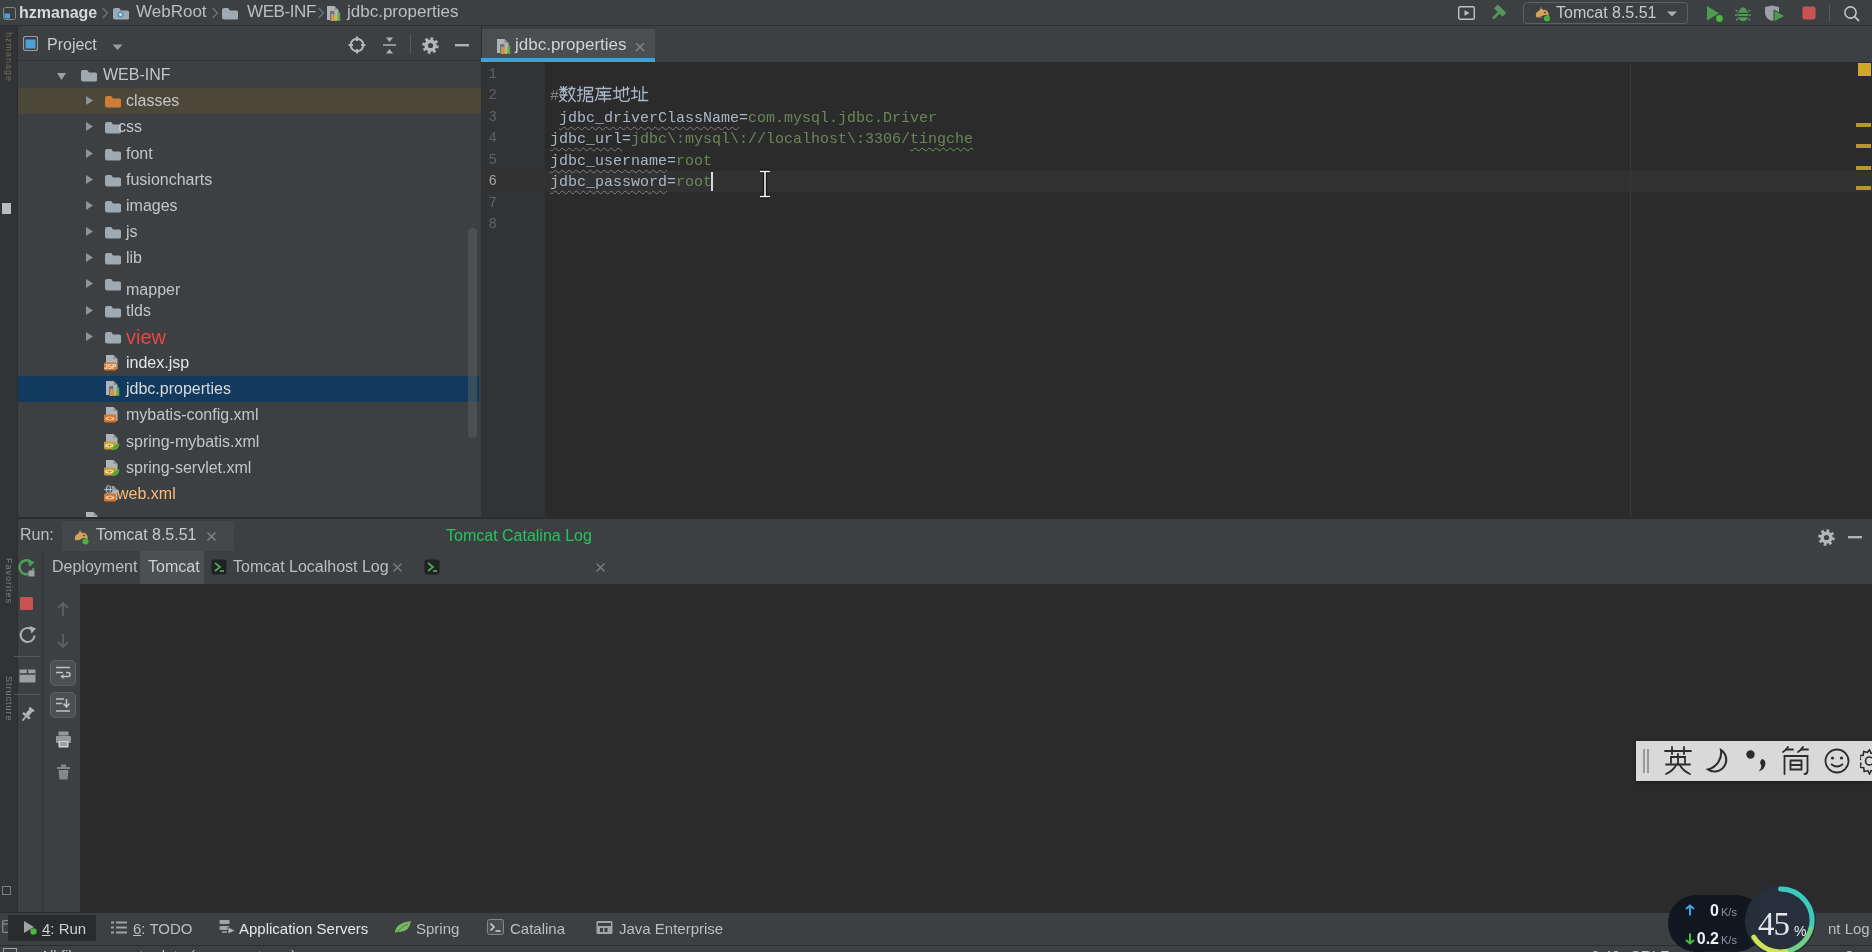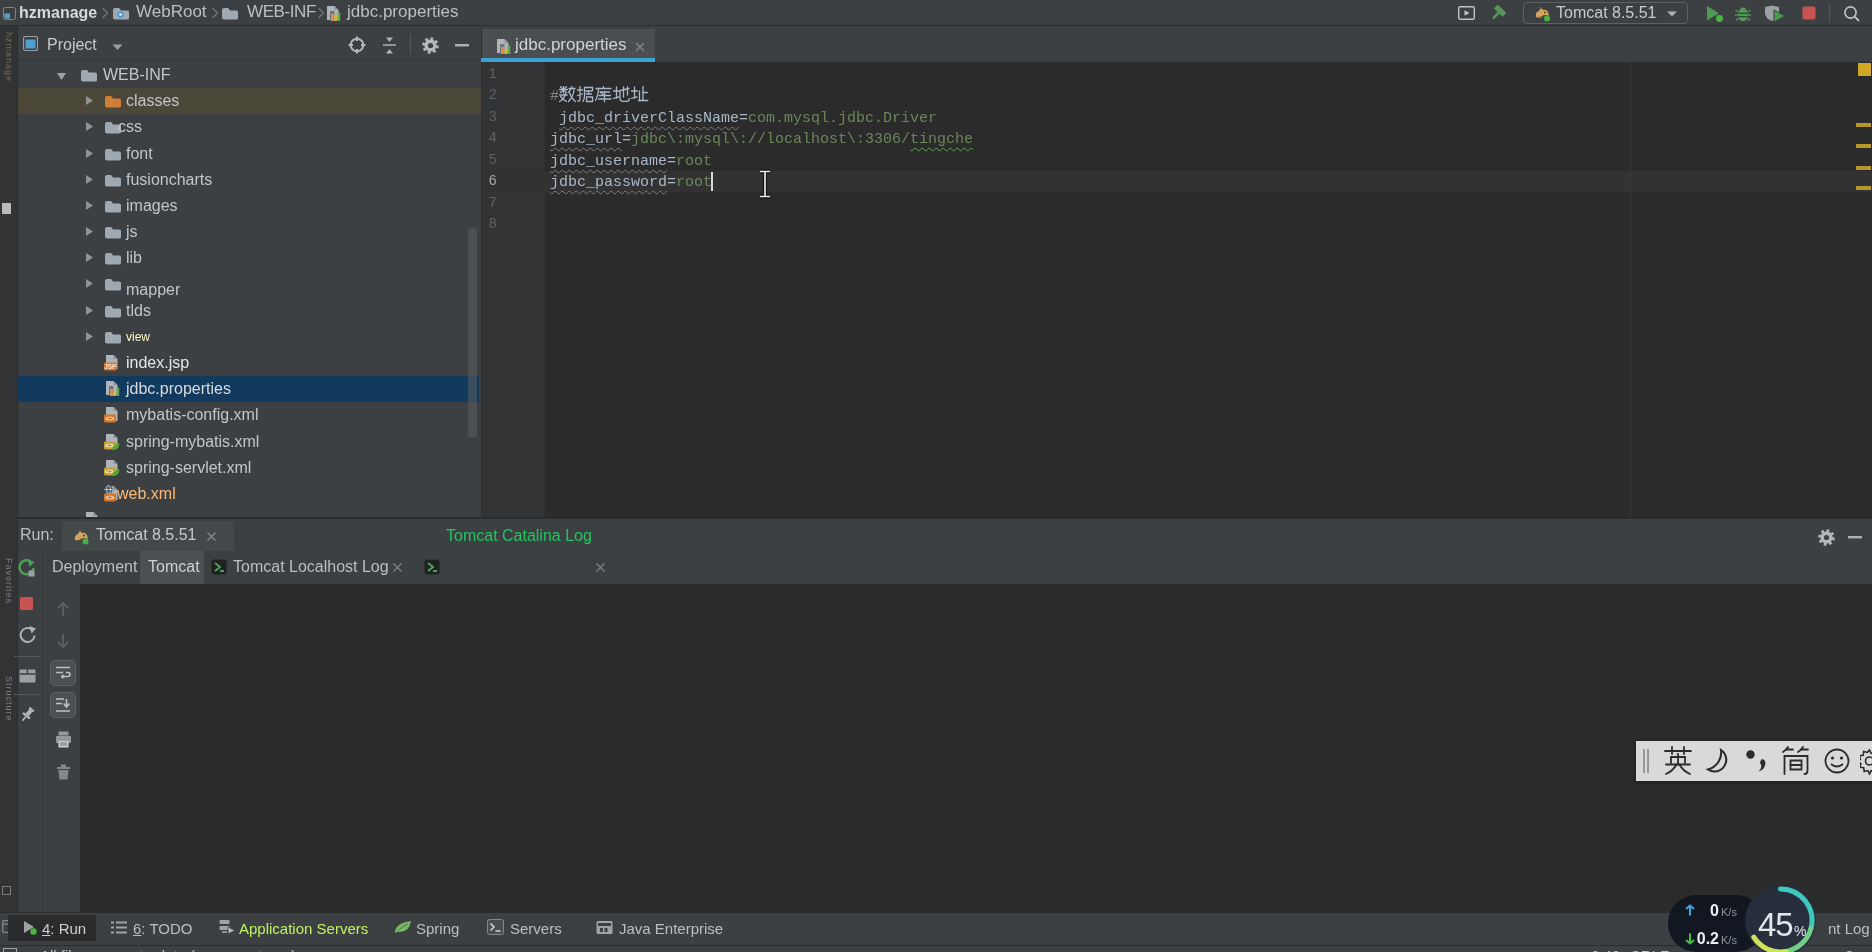--- a/index.html
+++ b/index.html
@@ -189,21 +189,21 @@
 <svg style="position:absolute;left:104px;top:304px" width="18" height="14" viewBox="0 0 18 14">
     <path d="M1 4 q0-2 2-2 h4.2 l1.8 2.5 h6.5 q1.5 0 1.5 1.5 v6 q0 1.5-1.5 1.5 h-12.5 q-2 0-2-2 z" fill="#9fa9b1"></path>
   </svg>
 <div class="txt" style="left:126px;top:303px;color:#c3c5c7;font-size:16px">tlds</div>
 <svg style="position:absolute;left:84px;top:331px" width="10" height="11" viewBox="0 0 10 11">
     <path d="M2 1 L9 5.5 L2 10 Z" fill="#8f9396"></path>
   </svg>
 <svg style="position:absolute;left:104px;top:330px" width="18" height="14" viewBox="0 0 18 14">
     <path d="M1 4 q0-2 2-2 h4.2 l1.8 2.5 h6.5 q1.5 0 1.5 1.5 v6 q0 1.5-1.5 1.5 h-12.5 q-2 0-2-2 z" fill="#9fa9b1"></path>
   </svg>
-<div class="txt" style="left:126px;top:329px;color:#fef9c3;font-size:12px">view</div>
+<div class="txt" style="left:126px;top:329px;color:#ef4444;font-size:20px">view</div>
 <svg style="position:absolute;left:104px;top:354px" width="16" height="17" viewBox="0 0 16 17">
     <path d="M2 1 h7.5 l4 4 v10 h-11.5 z" fill="#aeb5ba"></path>
     <path d="M9.5 1 l4 4 h-4 z" fill="#8b9196"></path>
     <rect x="0" y="8.5" width="12.5" height="8" rx="1.4" fill="#d4762c"></rect>
     <text x="6.2" y="14.9" font-family="Liberation Sans" font-size="6.4" font-weight="bold" fill="#ffe9d8" text-anchor="middle">JSP</text>
   </svg>
 <div class="txt" style="left:126px;top:355px;color:#e5e5e5;font-size:16px">index.jsp</div>
 <div class="ab" style="left:18px;top:376px;width:461px;height:26px;background:#123a5e"></div>
 <svg style="position:absolute;left:104px;top:380px" width="16" height="17" viewBox="0 0 16 17">
     <path d="M2 1 h7.5 l4 4 v10 h-11.5 z" fill="#aeb5ba"></path>
@@ -485,32 +485,32 @@
     <path d="M0 1.5 h3 M0 6.5 h3 M0 11.5 h3" stroke="#9fa3a6" stroke-width="2"></path>
     <path d="M5 1.5 h11 M5 6.5 h11 M5 11.5 h11" stroke="#9fa3a6" stroke-width="1.8"></path>
   </svg>
 <div class="txt" style="left:133px;top:921px;color:#bcbec0;font-size:15px"><span style="text-decoration:underline">6</span>: TODO</div>
 <svg style="position:absolute;left:219px;top:919px" width="17" height="16" viewBox="0 0 17 16">
     <rect x="0.5" y="1" width="10" height="4" rx="1" fill="#9fa3a6"></rect>
     <rect x="0.5" y="7" width="10" height="4" rx="1" fill="#9fa3a6"></rect>
     <path d="M3 13 h5" stroke="#9fa3a6" stroke-width="1.6"></path>
     <path d="M9 8 L16 11.5 L9 15 Z" fill="#b6b9bb" stroke="#3d4043" stroke-width="0.8"></path>
   </svg>
-<div class="txt" style="left:239px;top:921px;color:#bef264;font-size:15px">Application Servers</div>
+<div class="txt" style="left:239px;top:921px;color:#e5e5e5;font-size:15px">Application Servers</div>
 <svg style="position:absolute;left:394px;top:920px" width="18" height="14" viewBox="0 0 18 14">
     <path d="M1 13 Q1 3 17 1 Q15 13 4 12 Q2.5 12 1 13 Z" fill="#79b765"></path>
     <path d="M3 12 Q8 6 14 4" stroke="#4e8040" stroke-width="1" fill="none"></path>
   </svg>
 <div class="txt" style="left:416px;top:921px;color:#bcbec0;font-size:15px">Spring</div>
 <svg style="position:absolute;left:487px;top:919px" width="17" height="16" viewBox="0 0 17 16">
     <rect x="0.5" y="0.5" width="16" height="15" rx="2" fill="#4a4e51" stroke="#85888b"></rect>
     <path d="M3.5 4.5 L7 8 L3.5 11.5" stroke="#d3d5d7" stroke-width="1.5" fill="none"></path>
     <path d="M8.5 12 h5" stroke="#d3d5d7" stroke-width="1.5"></path>
   </svg>
-<div class="txt" style="left:510px;top:921px;color:#bcbec0;font-size:15px">Servers</div>
+<div class="txt" style="left:510px;top:921px;color:#bcbec0;font-size:15px">Catalina</div>
 <svg style="position:absolute;left:596px;top:919px" width="17" height="16" viewBox="0 0 17 16">
     <rect x="0.5" y="2" width="16" height="13" rx="1.5" fill="#9fa3a6"></rect>
     <rect x="2" y="4" width="13" height="3" fill="#3d4043"></rect>
     <path d="M4 9 h3 v4 h-3 Z M8.5 9 h3 v4 h-3 Z" fill="#3d4043"></path>
   </svg>
 <div class="txt" style="left:619px;top:921px;color:#bcbec0;font-size:15px">Java Enterprise</div>
 <div class="txt" style="left:1828px;top:921px;color:#bcbec0;font-size:15px">nt Log</div>
 <div class="ab" style="left:0;top:945px;width:1872px;height:7px;background:#3d4043;border-top:1px solid #2a2c2e;overflow:hidden">
     <div style="position:absolute;left:3px;top:2px;width:14px;height:10px;border:1.5px solid #9fa3a6"></div>
     <div style="position:absolute;left:40px;top:1px;font-size:15px;color:#bcbec0;white-space:pre">All files are up-to-date (a moment ago)</div>
@@ -576,13 +576,13 @@
     <path d="M6 1.5 V11.5 M2 8 L6 11.5 L10 8" stroke="#47c03d" stroke-width="2" fill="none"></path>
   </svg>
 <div class="ab" style="left:1685px;top:930px;width:34px;text-align:right;font-size:16px;font-weight:bold;color:#eceef0;font-family:'Liberation Sans'">0.2</div>
 <div class="ab" style="left:1721px;top:934px;font-size:11px;color:#8e939a;font-family:'Liberation Sans'">K/s</div>
 <svg style="position:absolute;left:1745px;top:885px" width="127" height="67" viewBox="0 0 127 67">
     <circle cx="35.5" cy="35.5" r="35.5" fill="rgba(39,47,61,.97)"></circle>
     <path d="M35.5 4.0 A31.5 31.5 0 0 1 65.9 43.7" stroke="#3fc9be" stroke-width="5" fill="none" stroke-linecap="round"></path>
     <path d="M65.9 43.7 A31.5 31.5 0 0 1 41.0 66.5" stroke="#72cf86" stroke-width="5" fill="none" stroke-linecap="round"></path>
     <path d="M41.0 66.5 A31.5 31.5 0 0 1 8.8 52.2" stroke="#cde35a" stroke-width="5" fill="none" stroke-linecap="round"></path>
   </svg>
-<div class="ab" style="left:1758px;top:906px;font-size:33px;color:#e3e7ec;font-family:Liberation Sans, sans-serif;letter-spacing:-1px">45</div>
+<div class="ab" style="left:1758px;top:906px;font-size:33px;color:#e3e7ec;font-family:Liberation Serif, serif;letter-spacing:-1px">45</div>
 <div class="ab" style="left:1794px;top:923px;font-size:14px;color:#e3e7ec;font-family:'Liberation Sans'">%</div>
 </body></html>

